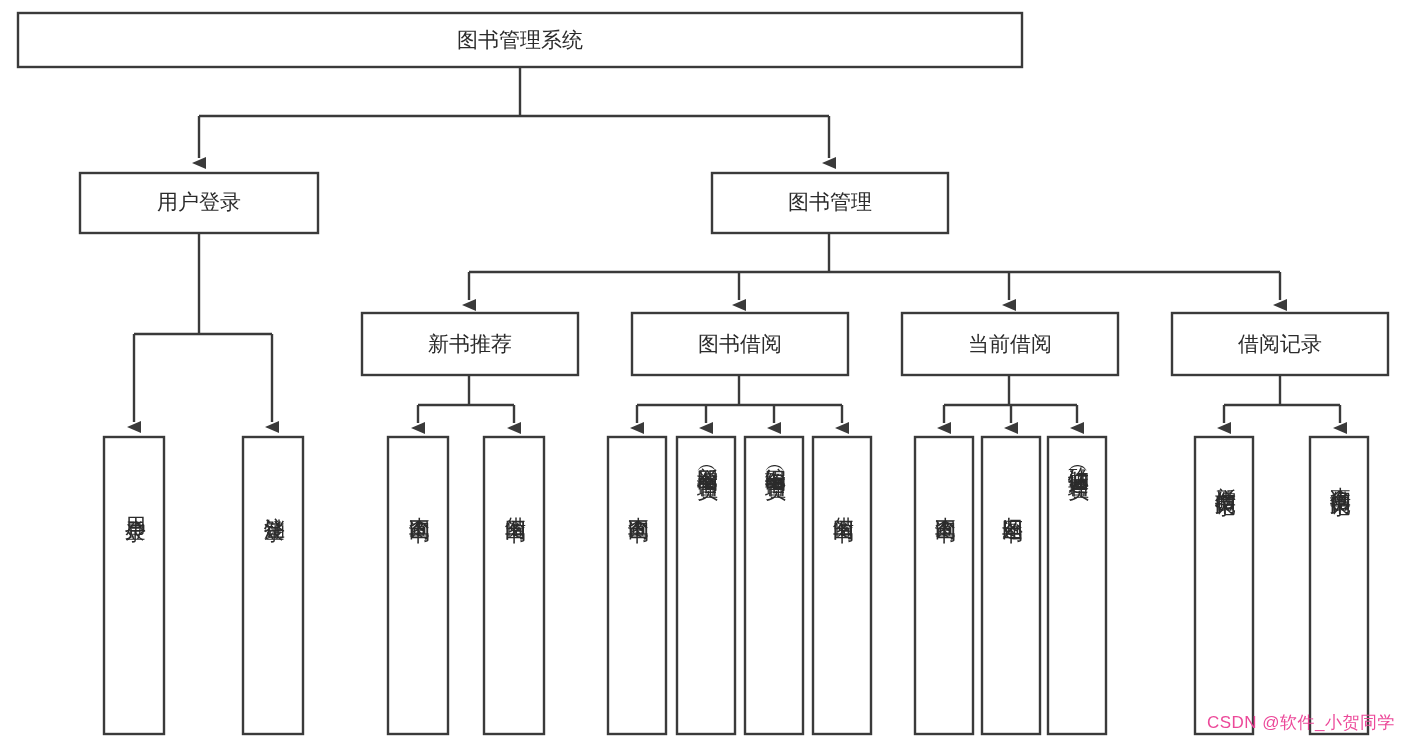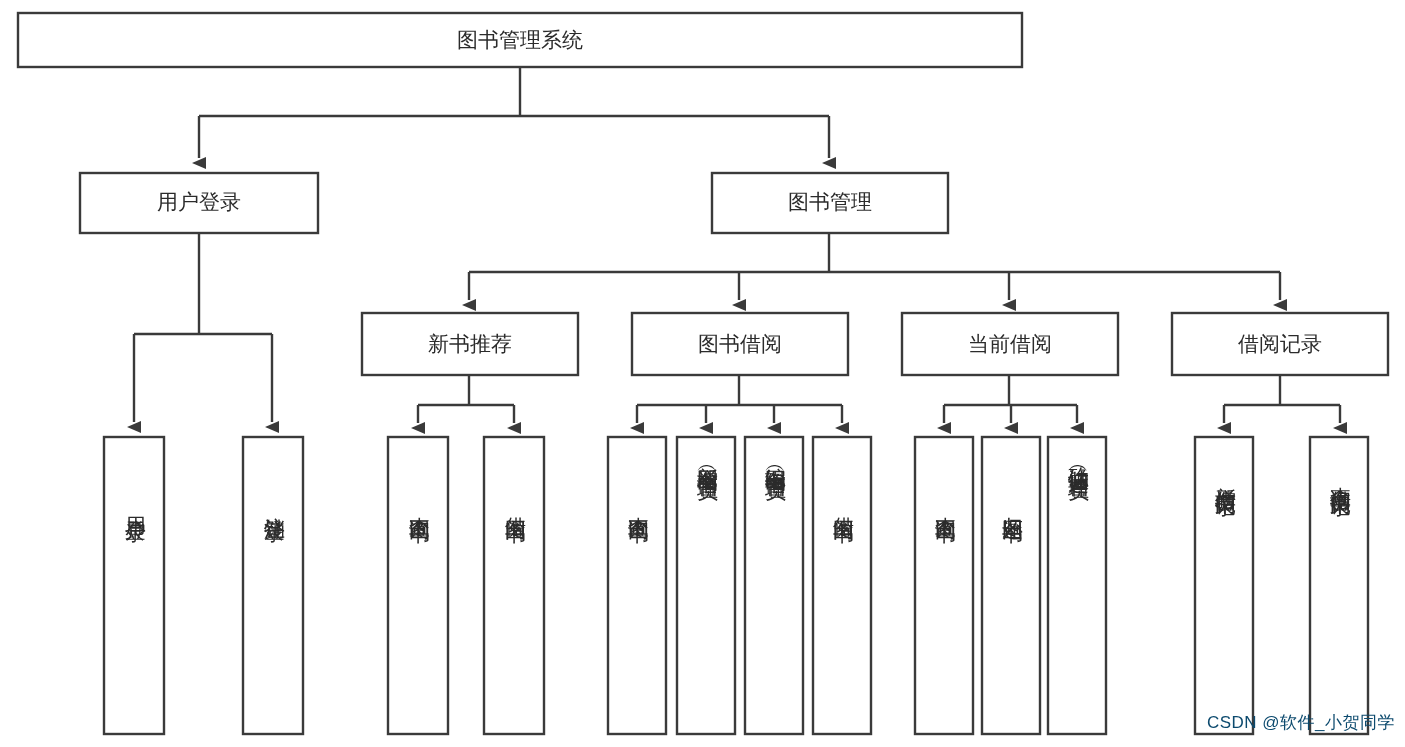--- a/index.html
+++ b/index.html
@@ -57,21 +57,21 @@
     text-orientation: upright;
     letter-spacing: 2px;
     dominant-baseline: middle;
   }
   .watermark {
     position: absolute;
     right: 10px;
     bottom: 6px;
     font-family: "Liberation Sans", "DejaVu Sans", sans-serif;
     font-size: 17px;
-    color: #0c4a6e;
+    color: #ec4899;
     white-space: nowrap;
     letter-spacing: 0.5px;
     pointer-events: none;
   }
 </style>
 </head>
 <body>
 
 <div id="diagram-root">
 

